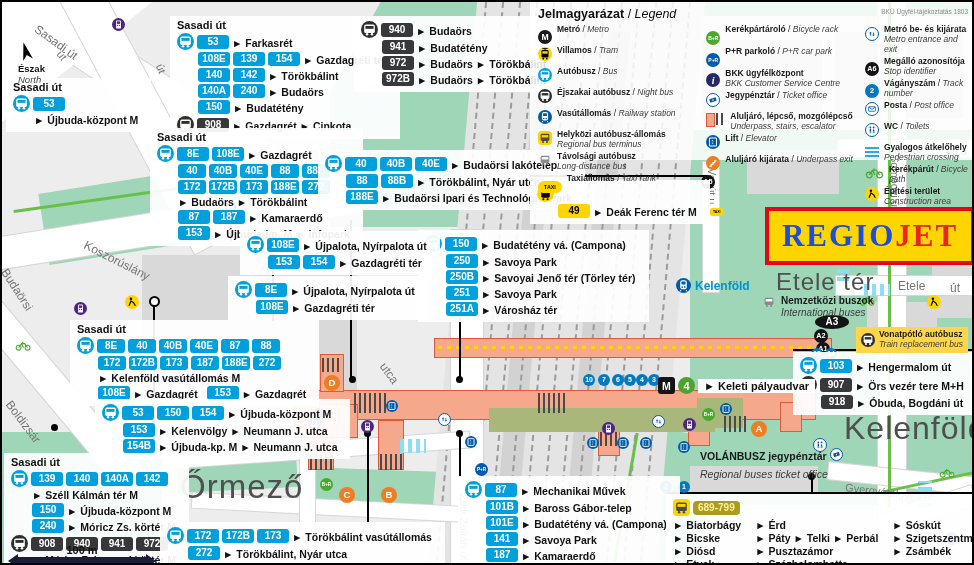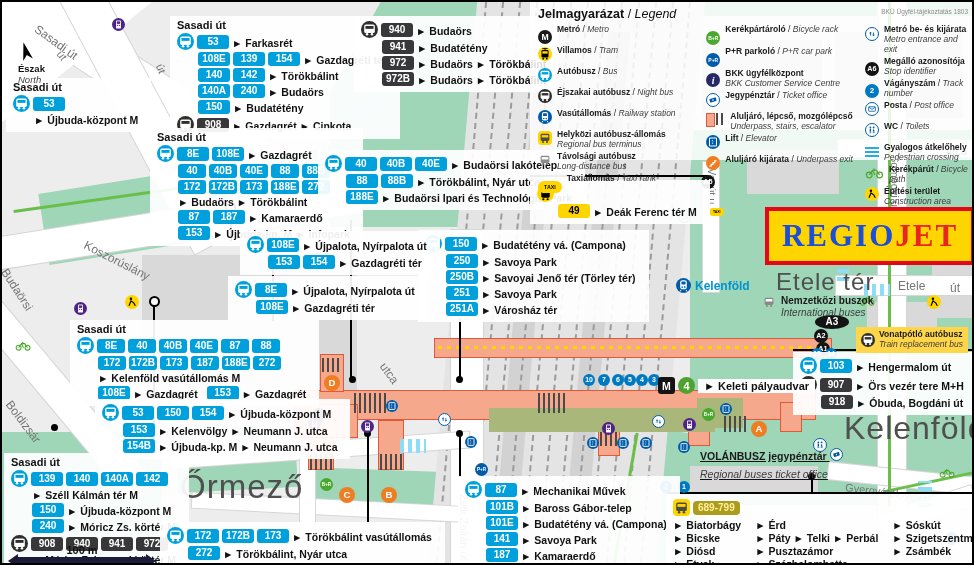--- a/index.html
+++ b/index.html
@@ -1006,21 +1006,21 @@
           <svg viewBox="0 0 16 16">
             <rect x="3" y="3.2" width="10" height="8.2" rx="1.6" fill="#8a8a8a"></rect>
             <rect x="4.2" y="4.7" width="7.6" height="2.7" fill="#fff"></rect>
             <circle cx="5.7" cy="12.5" r="1.2" fill="#8a8a8a"></circle>
             <circle cx="10.3" cy="12.5" r="1.2" fill="#8a8a8a"></circle>
           </svg>
         </span>
         <span class="lt" style="font-size:10px;"><b>Nemzetközi buszok</b><br><i>International buses</i></span>
       </div>
     </div>
-    <div class="plaque " style="left: 698px; top: 444px; text-decoration: underline;"><span class="lt" style="font-size:10.5px;"><b>VOLÁNBUSZ jegypénztár</b> <span class="ic ic-white" style="width:13px;height:13px;">
+    <div class="plaque " style="left: 698px; top: 444px;"><span class="lt" style="font-size:10.5px;"><b>VOLÁNBUSZ jegypénztár</b> <span class="ic ic-white" style="width:13px;height:13px;">
           <svg viewBox="0 0 16 16">
             <g transform="rotate(-18 8 8)">
               <rect x="3.5" y="5.5" width="9" height="5" rx="1" fill="#005ca9"></rect>
               <circle cx="8" cy="8" r="1" fill="#fff"></circle>
             </g>
           </svg>
         </span><br><i>Regional buses ticket office</i></span></div>
     <div class="legend">
       <div class="leg-title"><b>Jelmagyarázat</b><span> / </span><i>Legend</i></div>
   <div class="leg-note">BKÜ Ügyfél-tájékoztatás 1803</div>

